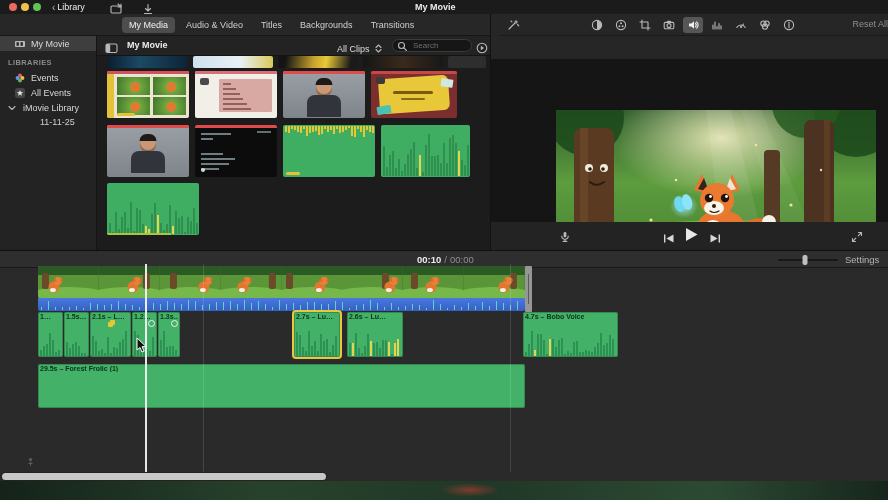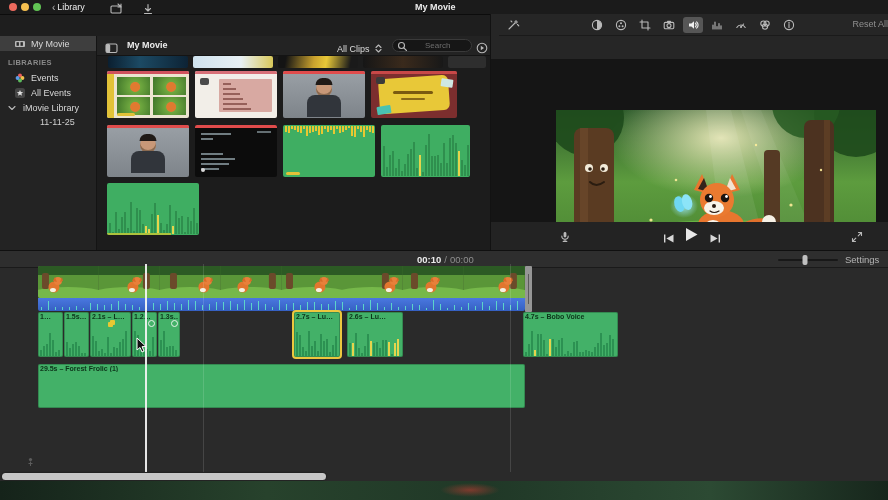--- a/index.html
+++ b/index.html
@@ -22,21 +22,21 @@
   
   #sidebar{left:0;top:36px;width:97px;height:214px;background:#232323;border-right:1px solid #141414;box-sizing:border-box;}
   .side-h{font-size:7.5px;letter-spacing:.4px;color:#8a8a8a;font-weight:bold;padding:7px 0 3px 8px;}
   .side-item{display:flex;align-items:center;gap:5px;height:15px;padding-left:14px;font-size:9px;color:#d8d8d8;white-space:nowrap;}
   .side-item.sel{background:#3e3e3e;}
   .side-sub{padding-left:40px;height:14px;display:flex;align-items:center;font-size:9px;color:#cfcfcf;}
 
   
   #browser{left:97px;top:36px;width:393px;height:214px;background:#1c1c1c;}
   #browser-head{position:absolute;left:0;top:0;width:100%;height:20px;background:#232323;border-bottom:1px solid #141414;box-sizing:border-box;}
-  #search-box{position:absolute;left:295px;top:3px;width:80px;height:13px;background:#161616;border:1px solid #3a3a3a;border-radius:7px;display:flex;align-items:center;padding:0 4px;gap:16px;box-sizing:border-box;}
+  #search-box{position:absolute;left:295px;top:3px;width:80px;height:13px;background:#161616;border:1px solid #3a3a3a;border-radius:7px;display:flex;align-items:center;padding:0 4px;gap:4px;box-sizing:border-box;}
   #search-box input{background:transparent;border:none;outline:none;color:#ccc;font-size:8px;width:58px;font-family:inherit;}
   #search-box input::placeholder{color:#6d6d6d;}
   .thumb{position:absolute;border-radius:2px;overflow:hidden;background:#333;}
   .sliver-ocean{background:linear-gradient(90deg,#0b1f30,#1c4a64 40%,#0d2335);}
   .sliver-sky{background:linear-gradient(90deg,#cfe2ee,#e8f0f4 60%,#d8c85a);}
   .sliver-yellow{background:linear-gradient(100deg,#141414 10%,#caa22e 45%,#e8c838 60%,#1a1a1a 90%);}
   .sliver-dark{background:linear-gradient(90deg,#161616,#3a2a1c 50%,#181818);}
   .sliver-gray{background:#2e2e2e;}
 
   
@@ -90,20 +90,27 @@
     <span class="abs" style="left:110px;top:1px;"><svg width="13" height="12" viewBox="0 0 13 12" xmlns="http://www.w3.org/2000/svg">
           <rect x="1" y="3" width="10" height="7" rx="1" fill="none" stroke="#b9b9b9" stroke-width="1.1" stroke-linecap="round" stroke-linejoin="round"></rect>
           <path d="M8 1 L11 4 M11 1 v3 h-3" fill="none" stroke="#b9b9b9" stroke-width="1.1" stroke-linecap="round" stroke-linejoin="round"></path>
         </svg></span>
     <span class="abs" style="left:142px;top:1px;"><svg width="12" height="12" viewBox="0 0 12 12" xmlns="http://www.w3.org/2000/svg">
           <path d="M6 1.5 V8 M3.5 5.5 L6 8 L8.5 5.5 M2.5 10.5 h7" fill="none" stroke="#b9b9b9" stroke-width="1.1" stroke-linecap="round" stroke-linejoin="round"></path>
         </svg></span>
     <div class="abs t9 bright" style="left:415px;top:2px;font-weight:bold;">My Movie</div>
   </div>
 
+  <div id="tabbar" class="abs">
+      <div class="tab active">My Media</div>
+      <div class="tab">Audio &amp; Video</div>
+      <div class="tab">Titles</div>
+      <div class="tab">Backgrounds</div>
+      <div class="tab">Transitions</div>
+    </div>
 
   <div id="sidebar" class="abs">
     <div id="side-projects">
         <div class="side-item sel">
           <span style="display: inline-flex; width: 12px; height: 12px;">
             <svg width="12" height="12" viewBox="0 0 12 12" xmlns="http://www.w3.org/2000/svg">
               <rect x="1" y="3" width="10" height="6" rx="1" fill="#b9b9b9"></rect>
               <rect x="2.5" y="4.2" width="2.4" height="3.6" fill="#2a2a2a"></rect>
               <rect x="6.5" y="4.2" width="2.4" height="3.6" fill="#2a2a2a"></rect>
             </svg>

